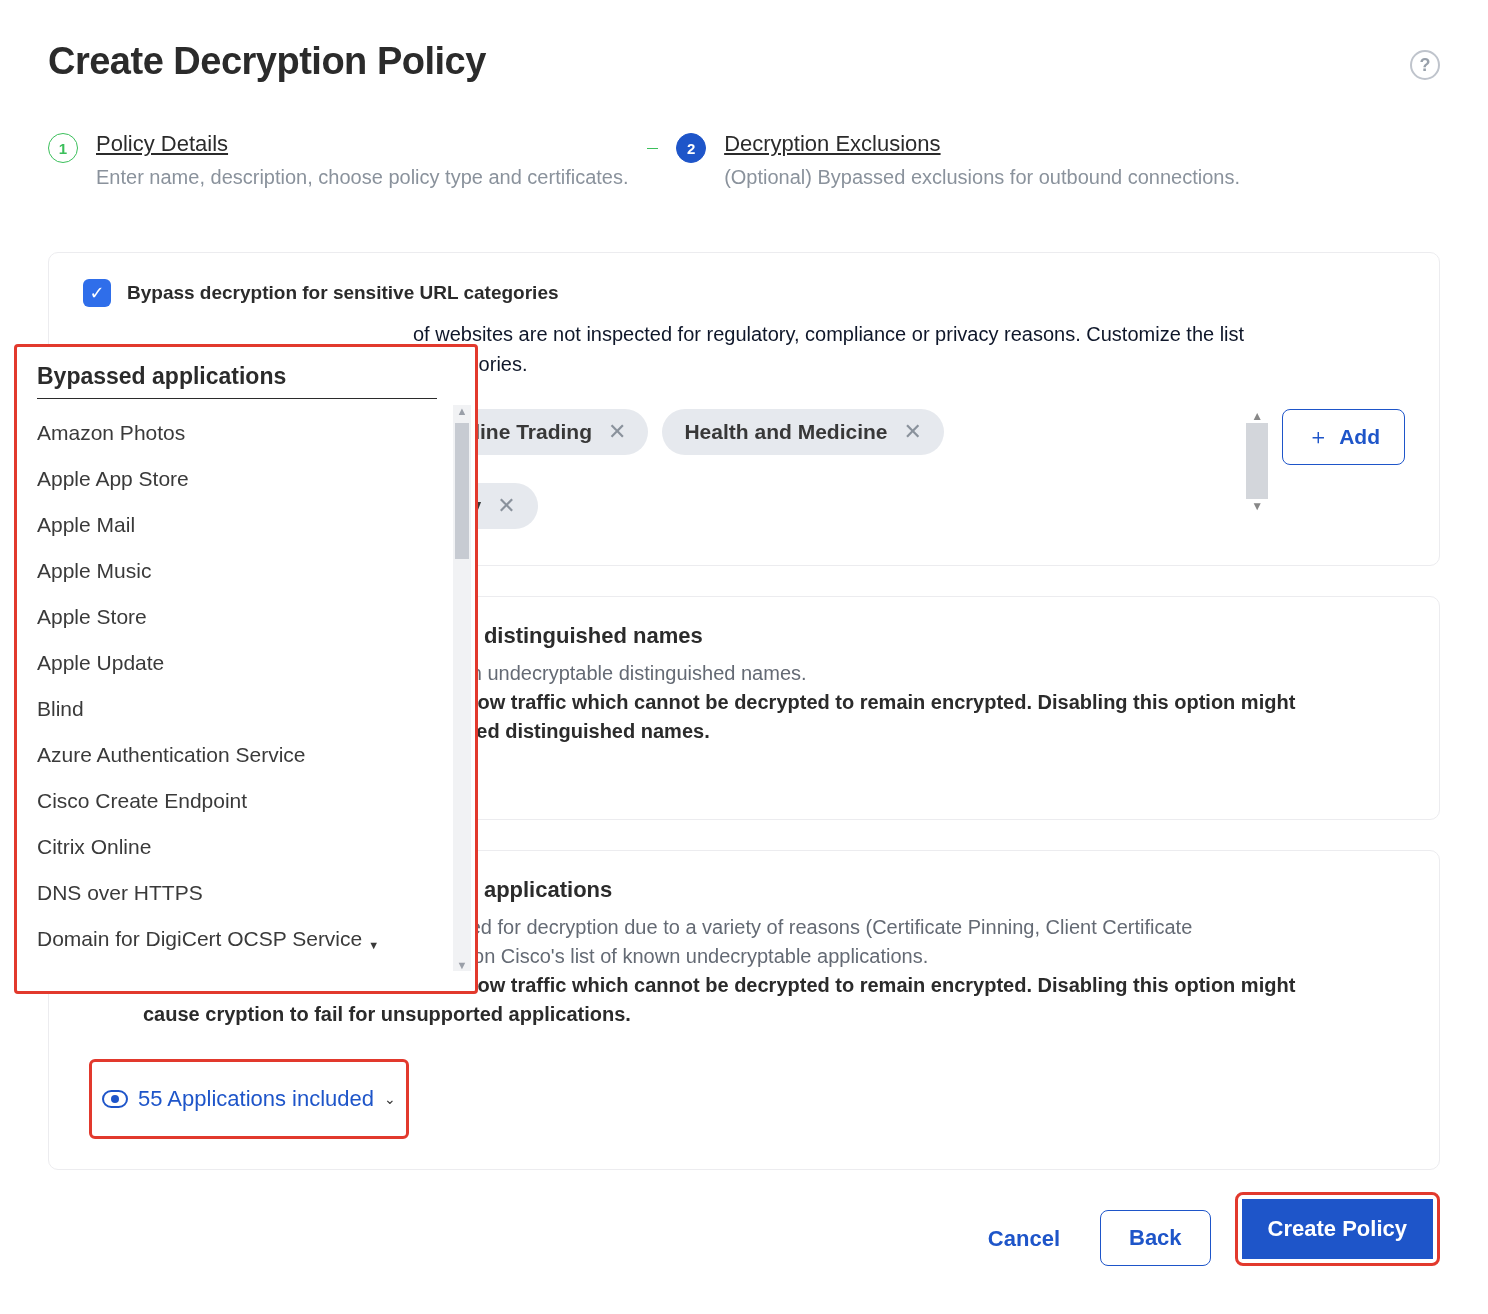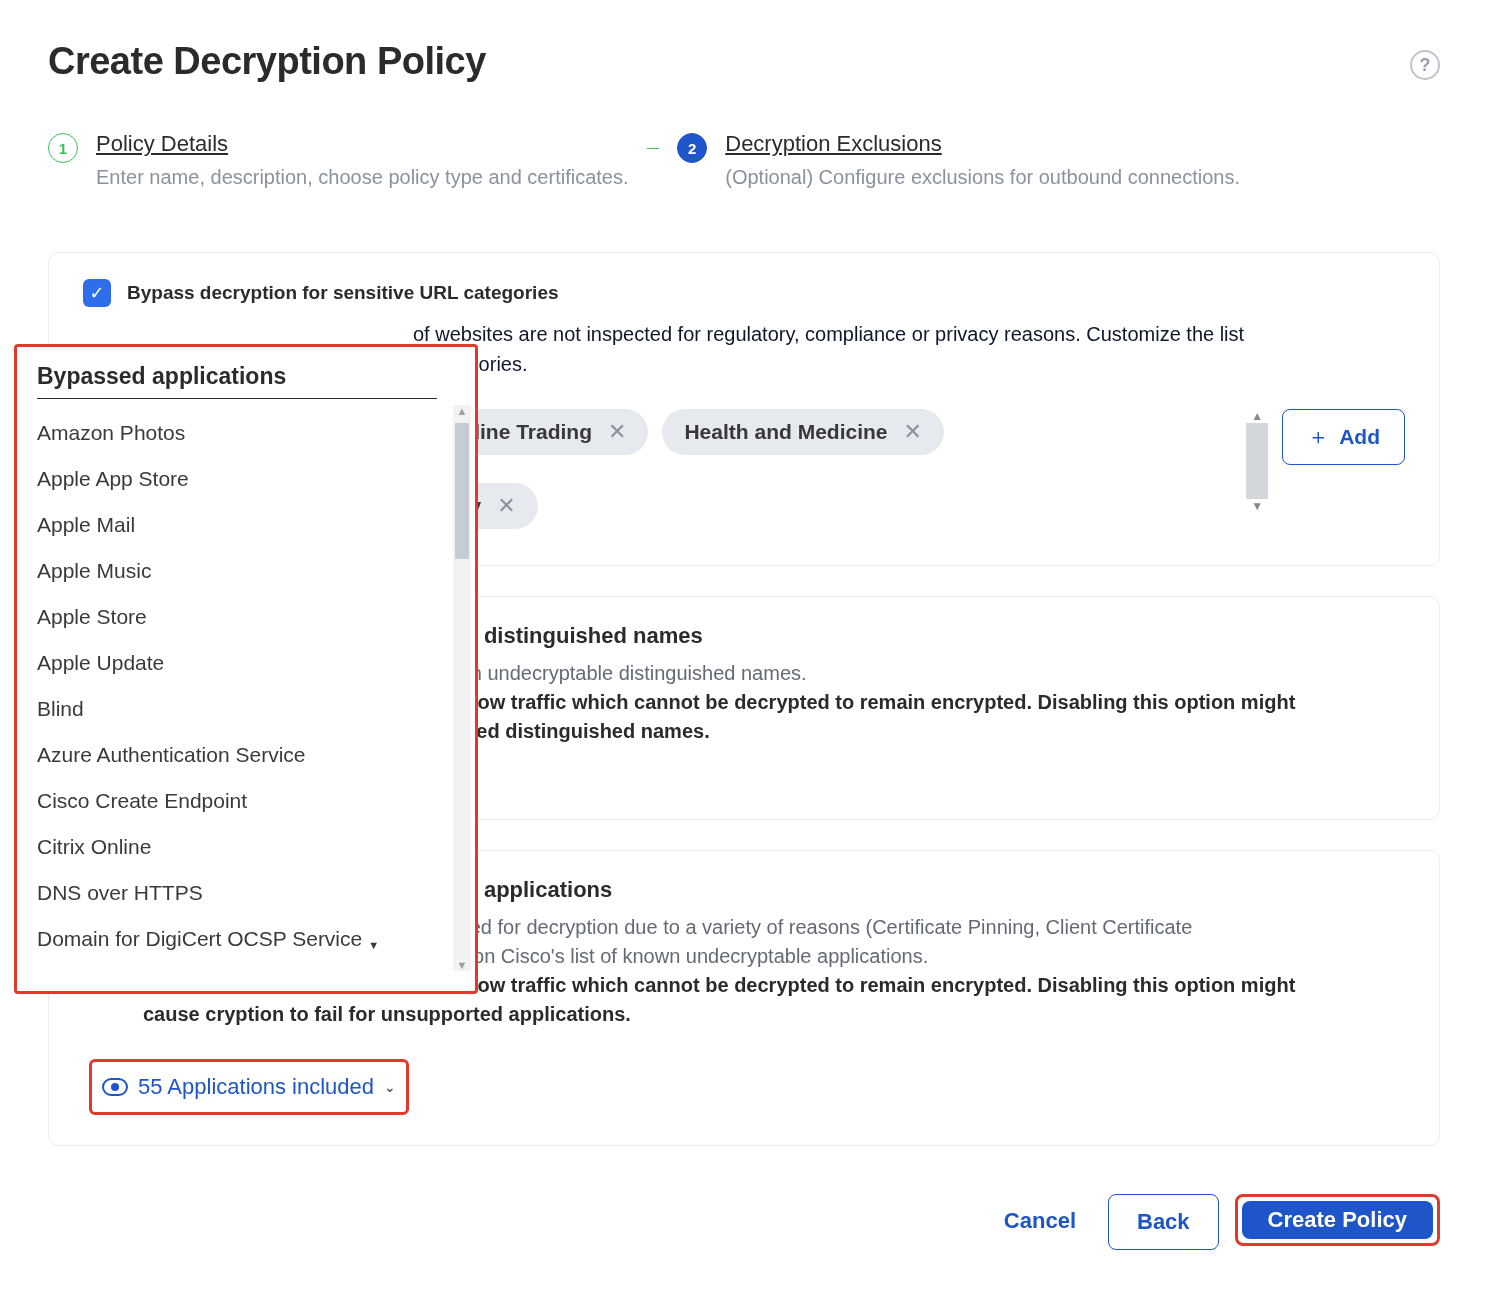--- a/index.html
+++ b/index.html
@@ -59,41 +59,41 @@
 
   .section { border: 1px solid #ececef; border-radius: 10px; margin-top: 30px; padding: 26px 34px 30px; }
   .sec-title { font-size: 22px; font-weight: 800; margin-left: 330px; }
   .sec-text { font-size: 20px; color: #646a74; margin-top: 10px; line-height: 1.45; margin-left: 330px; }
   .sec-bold { font-weight: 700; color: #2b2b2b; }
   .expand-link { color: #1e55c9; font-size: 20px; font-weight: 600; display: flex; align-items: center; gap: 8px; margin-left: 330px; margin-top: 20px; }
   .chev { font-size: 14px; color: #3a3a3a; }
 
   .included-row {
     display: inline-flex; align-items: center; gap: 10px; color: #1e55c9;
-    font-size: 22px; margin-top: 30px; margin-left: 6px; padding: 12px 10px;
+    font-size: 22px; margin-top: 30px; margin-left: 6px; padding: 24px 10px;
     border: 3px solid #e2392d; border-radius: 6px; text-align: right;
   }
   .eye-icon {
     width: 26px; height: 18px; border: 2px solid #1e55c9; border-radius: 50%/70%;
     display: flex; align-items: center; justify-content: center;
   }
   .eye-icon::after { content: ""; width: 8px; height: 8px; background: #1e55c9; border-radius: 50%; }
 
   .footer {
-    position: absolute; bottom: 64px; right: 48px; display: flex; align-items: flex-start; gap: 16px;
+    position: absolute; bottom: 48px; right: 48px; display: flex; align-items: flex-end; gap: 24px;
   }
   .btn-cancel { color: #1e55c9; font-size: 22px; font-weight: 700; background: none; border: none; padding: 14px 16px; }
   .btn-back {
     border: 1.5px solid #1e55c9; color: #1e55c9; background: #fff; border-radius: 8px;
     padding: 14px 28px; font-size: 22px; font-weight: 700;
   }
   .btn-primary-wrap { border: 3px solid #e2392d; border-radius: 8px; padding: 4px; }
   .btn-primary {
-    background: #1e55c9; color: #fff; border: none; border-radius: 8px;
-    padding: 6px 26px; font-size: 22px; font-weight: 700;
+    background: #1e55c9; color: #fff; border: none; border-radius: 0;
+    padding: 17px 26px; font-size: 22px; font-weight: 700;
   }
 
   
   .dropdown {
     position: absolute; top: 344px; left: 14px; width: 464px; height: 650px;
     background: #fff; border: 3px solid #e2392d; border-radius: 4px;
     padding: 16px 4px 14px 20px; z-index: 10;
   }
   .dd-title { font-size: 23px; font-weight: 800; padding-bottom: 8px; border-bottom: 1px solid #2b2b2b; margin-right: 34px; }
   .dd-body { display: flex; height: calc(100% - 42px); }
@@ -119,21 +119,21 @@
     <div class="step-body">
       <div class="step-title">Policy Details</div>
       <div class="step-sub">Enter name, description, choose policy type and certificates.</div>
     </div>
   </div>
   <div class="connector"></div>
   <div class="step">
     <div class="step-badge badge-2">2</div>
     <div class="step-body">
       <div class="step-title">Decryption Exclusions</div>
-      <div class="step-sub">(Optional) Configure exclusions for outbound connections.</div>
+      <div class="step-sub">(Optional) Bypassed exclusions for outbound connections.</div>
     </div>
   </div>
   <div style="flex:0 0 200px"></div>
 </div>
 
 <div class="main">
   <div class="check-row">
     <div class="checkbox">✓</div>
     <div class="check-label">Bypass decryption for sensitive URL categories</div>
   </div>

